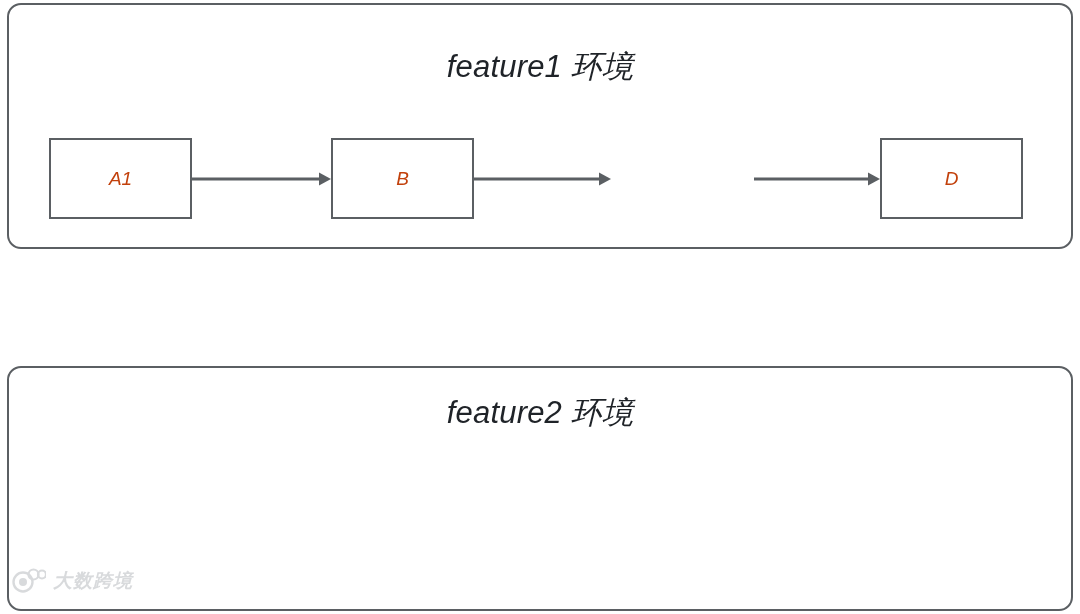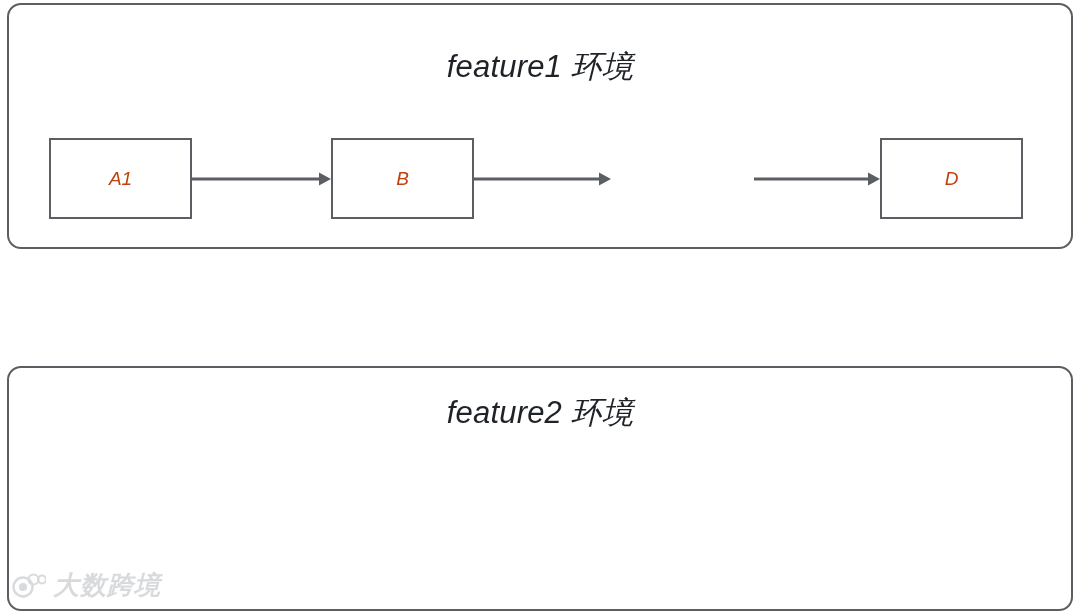--- a/index.html
+++ b/index.html
@@ -104,21 +104,21 @@
     gap: 7px;
     opacity: 0.55;
     pointer-events: none;
   }
   #watermark .wm-logo {
     width: 34px;
     height: 26px;
     flex: 0 0 auto;
   }
   #watermark .wm-text {
-    font-size: 26px;
+    font-size: 19px;
     color: #b9bcc0;
     letter-spacing: 1px;
     font-weight: 700;
     white-space: nowrap;
   }
 </style>
 </head>
 <body>
 
 <div class="canvas">

